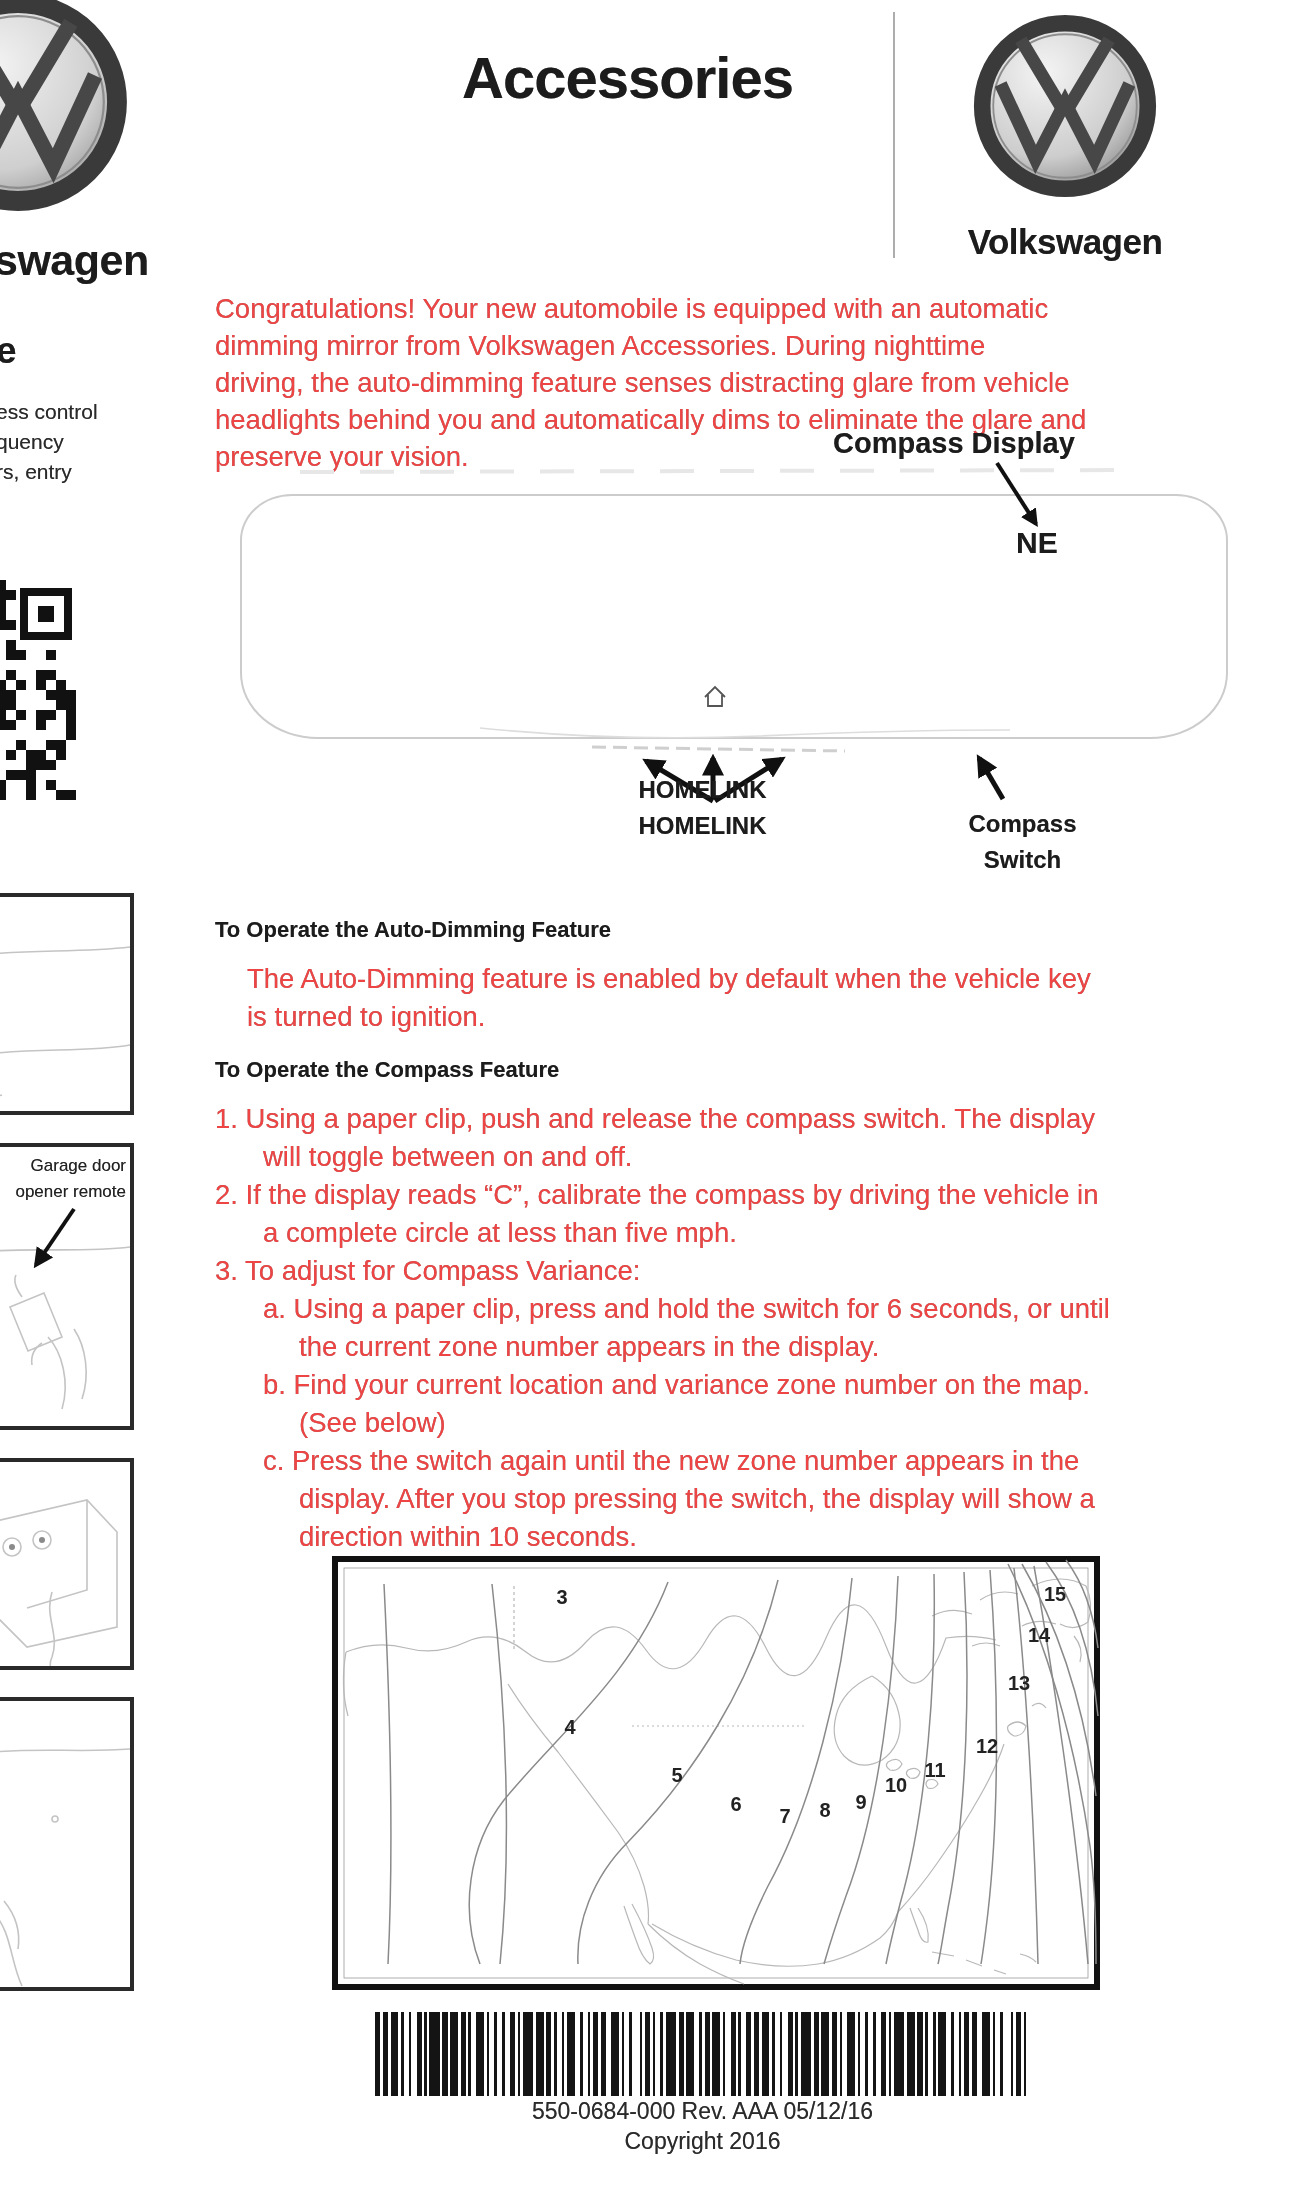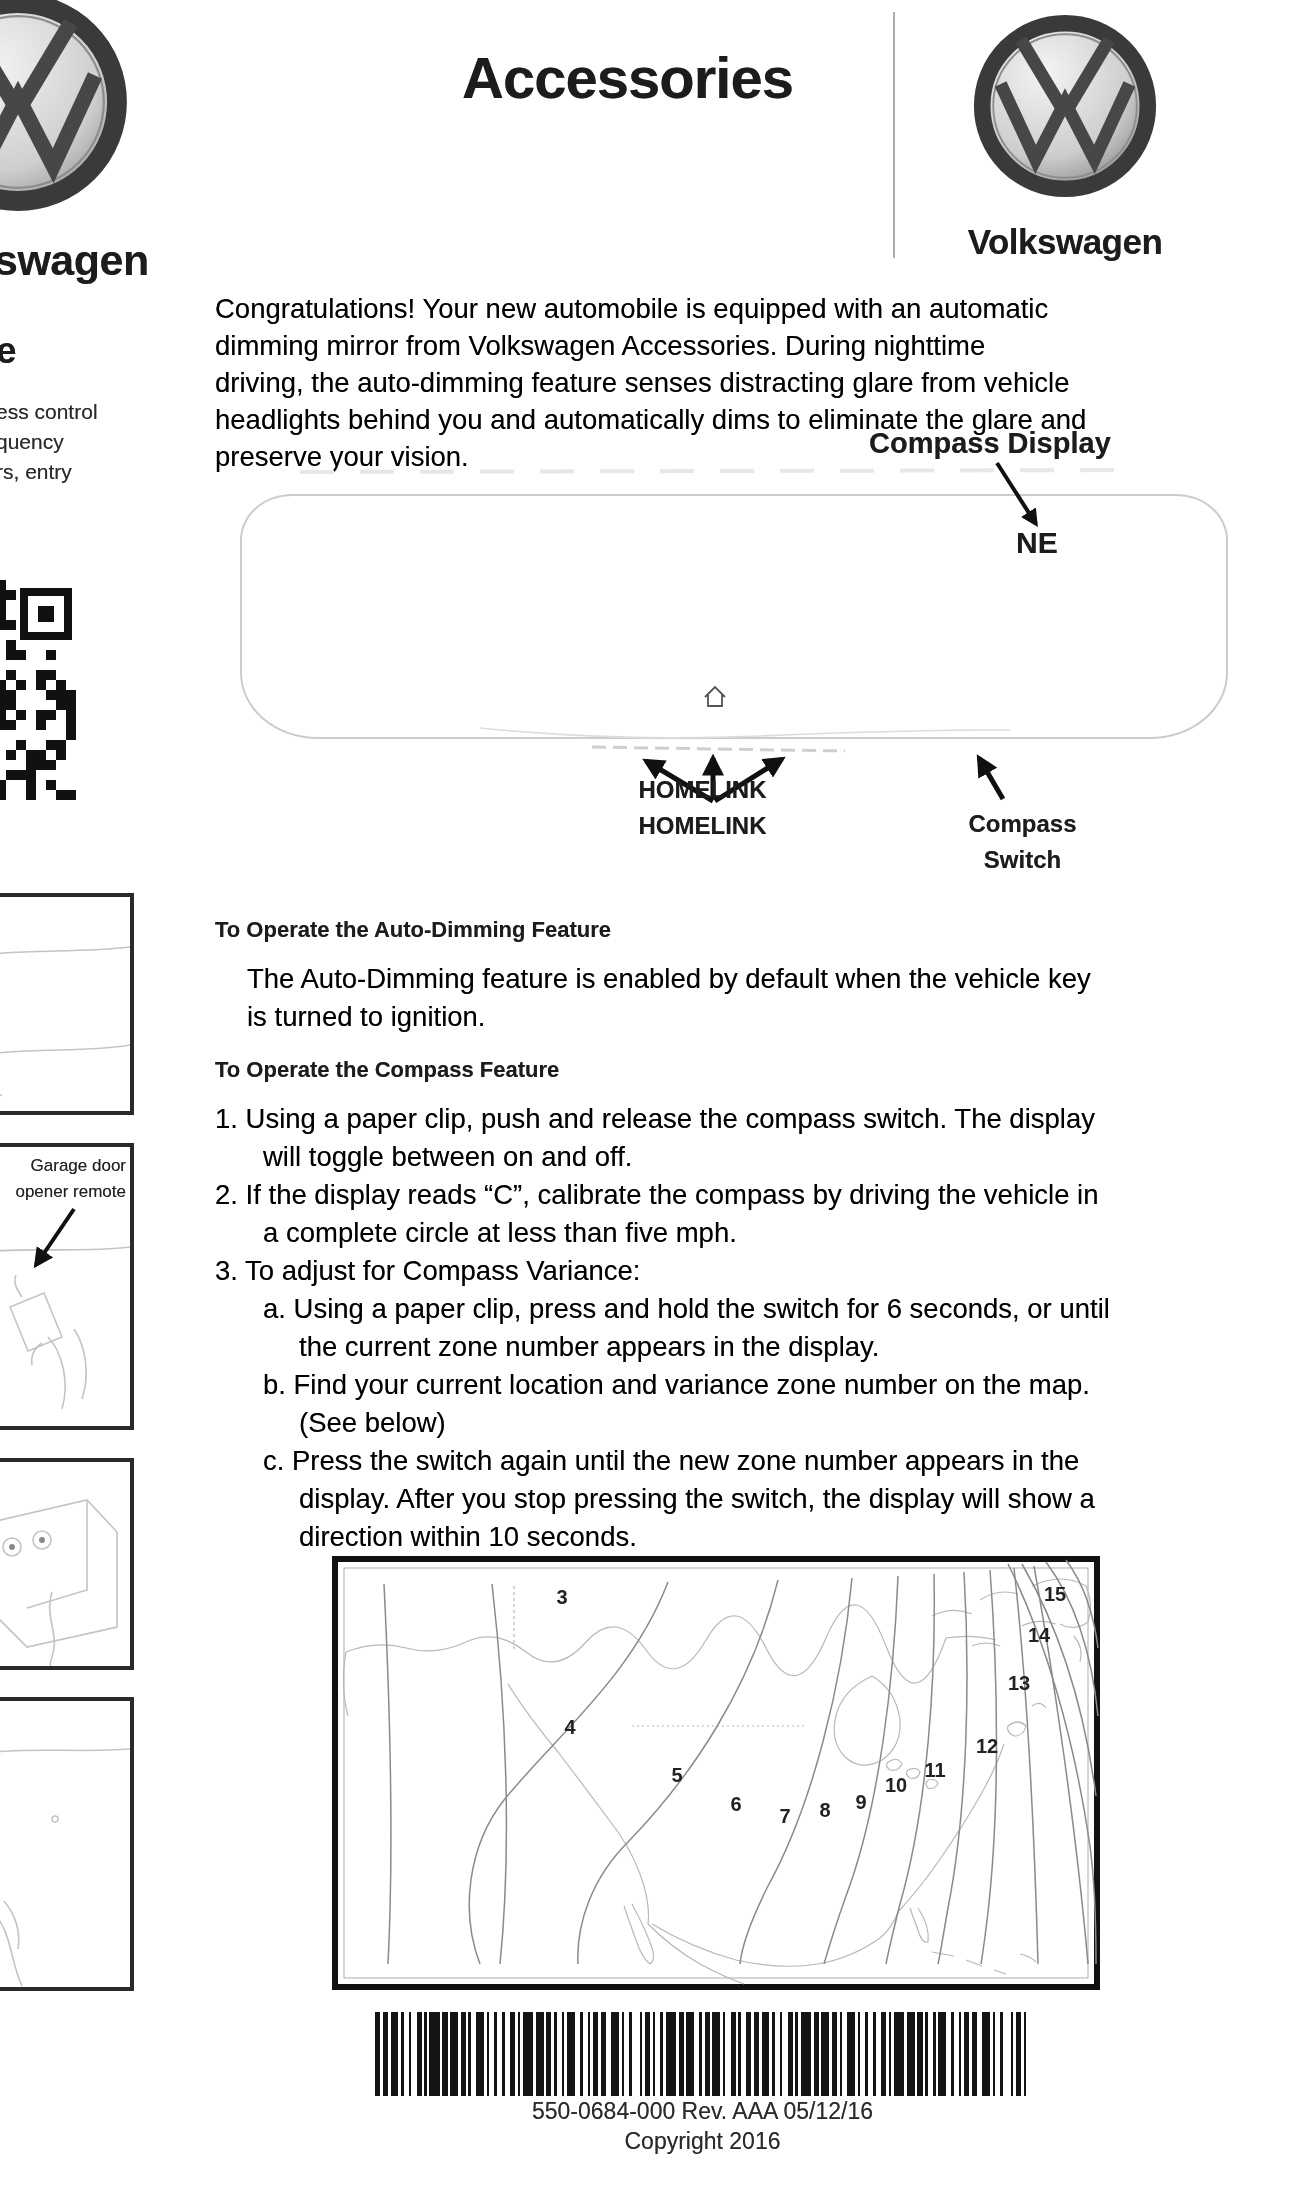--- a/index.html
+++ b/index.html
@@ -9,23 +9,23 @@
     font-family:"Liberation Sans","DejaVu Sans",sans-serif;
     color:#1c1c1c;
   }
   .abs{position:absolute;}
   .soft{text-shadow:0 0 .6px rgba(30,30,30,.55);}
   .title{font-size:58px;font-weight:bold;letter-spacing:-1px;text-align:center;}
   .wordmark{font-size:35px;font-weight:bold;text-align:center;letter-spacing:-0.5px;}
   .partial-brand{font-size:43px;font-weight:bold;letter-spacing:-0.5px;}
   .partial-head{font-size:37px;font-weight:bold;}
   .small-line{font-size:21px;color:#2a2a2a;}
-  .body-line{font-size:27.5px;white-space:nowrap;color:#000000;text-align:center;}
+  .body-line{font-size:27.5px;white-space:nowrap;color:#ef4444;text-align:center;}
   .h-bold{font-size:22px;font-weight:bold;white-space:nowrap;}
-  .callout{font-size:29px;font-weight:bold;white-space:nowrap;margin-left:36px;}
+  .callout{font-size:29px;font-weight:bold;white-space:nowrap;}
   .diagram-label{font-size:24px;font-weight:bold;text-align:center;white-space:nowrap;}
   .ne-text{font-size:30px;font-weight:bold;}
   .mirror{
     border:2px solid #cccccc;
     border-radius:52px 52px 78px 78px / 46px 46px 66px 66px;
   }
   .figure-box{border:4px solid #2a2a2a;background:#fff;}
   .fig-caption{font-size:17px;color:#222;text-align:right;line-height:26px;white-space:nowrap;}
   .footer-line{font-size:23px;color:#2b2b2b;text-align:center;width:655px;}
   .divider{background:#adadad;}

